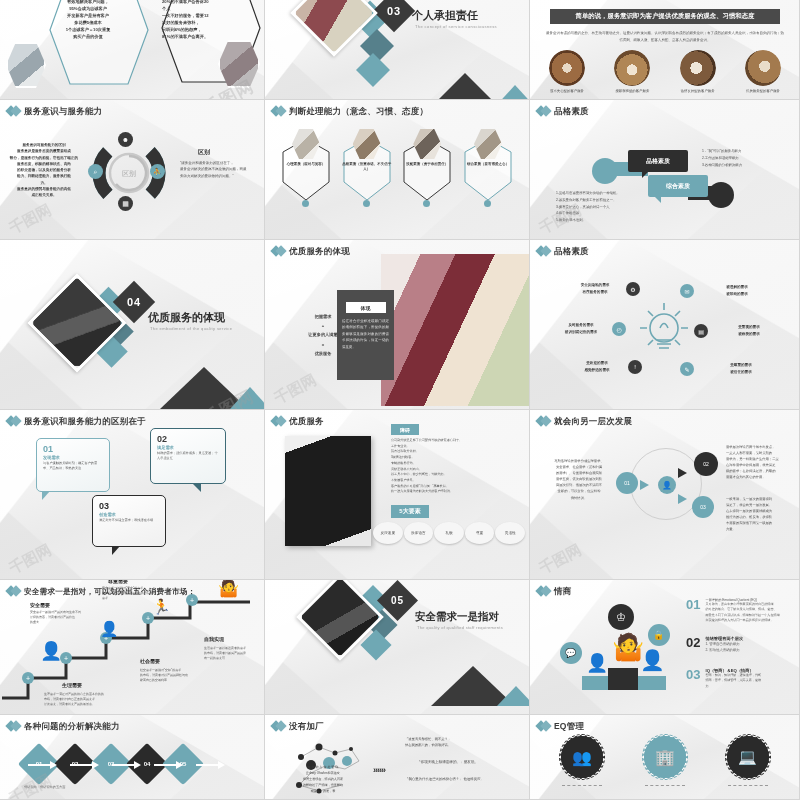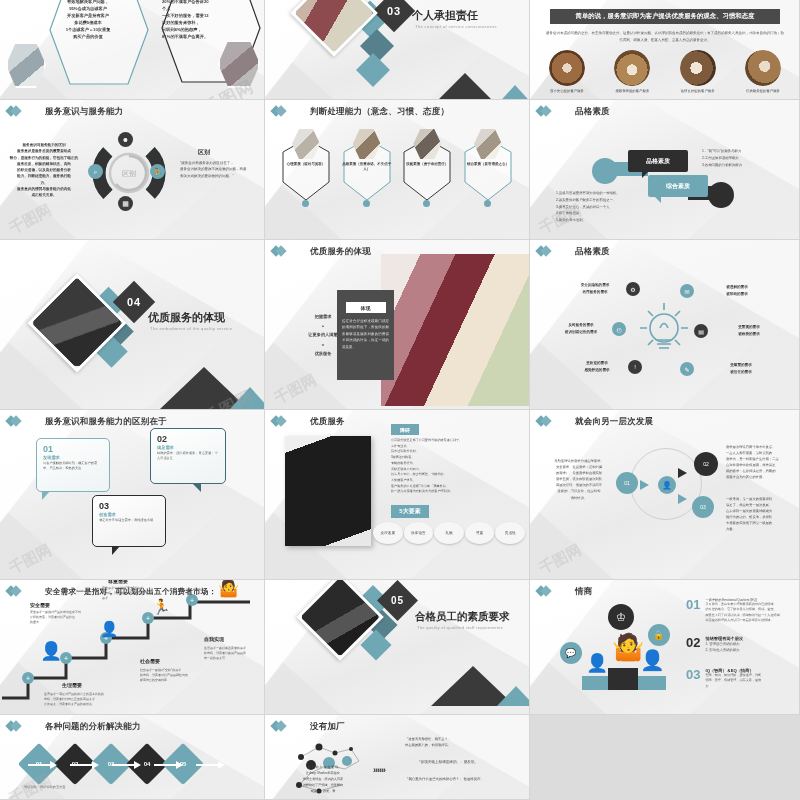--- a/index.html
+++ b/index.html
@@ -21,21 +21,21 @@
     pointer-events:none; }
   .inner { position:absolute; inset:0; }
 
   
   .hd { position:absolute; left:7px; top:5px; display:flex; align-items:center; gap:4px; z-index:6;}
   .dmd { width:13px; height:13px; position:relative; flex:none; }
   .dmd i { position:absolute; width:8px; height:8px; background:#6fa8b4;
     transform:rotate(45deg); top:2px; }
   .dmd i:first-child { left:0; }
   .dmd i:last-child { left:5px; background:#7fb2bd; }
-  .hd .t { font-size:8.5px; color:#3c3c3c; font-weight:bold; white-space:nowrap; letter-spacing:.2px;margin-left:21px;}
+  .hd .t { font-size:8.5px; color:#3c3c3c; font-weight:bold; white-space:nowrap; letter-spacing:.2px;}
   .hd.sm .t { font-size:7.6px; }
 
   
   .wm { position:absolute; right:6px; bottom:4px; font-size:17px; color:rgba(160,160,160,.30);
     font-weight:bold; letter-spacing:1px; transform:rotate(-28deg); transform-origin:100% 100%;
     pointer-events:none; z-index:20; white-space:nowrap;}
   .wm2 { position:absolute; left:8px; bottom:10px; font-size:15px; color:rgba(168,168,168,.26);
     font-weight:bold; transform:rotate(-28deg); z-index:20; }
 
   
@@ -531,21 +531,21 @@
     <div class="inner">
       <div class="sq teal" style="left:96px;top:10px;width:24px;height:24px;background:#6fa8b4"></div>
       <div class="sq" style="left:106px;top:34px;width:22px;height:22px;background:#56808b"></div>
       <div class="sq teal" style="left:100px;top:54px;width:22px;height:22px;background:#6fa8b4"></div>
       <div class="sq" style="left:118px;top:6px;width:29px;height:29px;background:#3a3a3a">
         <div style="transform:rotate(-45deg);width:100%;height:100%;display:flex;align-items:center;justify-content:center;color:#fff;font-size:10px;font-weight:bold;letter-spacing:1px">05</div>
       </div>
       <div class="div-photo" style="left:44px;top:6px;width:62px;height:62px">
         <div class="ph p-tray"></div>
       </div>
-      <div class="divtitle" style="left:150px;top:30px;font-size:10.5px;">合格员工的素质要求</div>
+      <div class="divtitle" style="left:150px;top:30px;font-size:10.5px;">安全需求一是指对</div>
       <div class="divsub" style="left:152px;top:45px;font-size:4px;letter-spacing:.3px">The quality of qualified staff requirements</div>
       <div class="tri" style="right:14px;bottom:8px;border-left:42px solid transparent;border-right:42px solid transparent;border-bottom:40px solid #3a3a3a"></div>
       <div class="tri" style="right:-6px;bottom:8px;border-left:19px solid transparent;border-right:19px solid transparent;border-bottom:20px solid #6fa8b4"></div>
     </div>
   </div>
 
   <div class="slide">
     <div class="inner">
       <div class="hd">
         <span class="dmd">
@@ -664,14 +664,39 @@
 的影响给了产情绪，但是影响
 或量其，的发，表</div>
       <div style="position:absolute;left:108px;top:50px;font-size:9px;color:#2e2e2e;letter-spacing:-1px;font-weight:bold">»»»</div>
       <div style="position:absolute;left:140px;top:22px;width:112px;font-size:3.3px;line-height:1.8;white-space:pre-line;color:#3d3d3d">「这里天天都很忙、我不是？」
 他在我的那只的，他说明好话。</div>
       <div style="position:absolute;left:152px;top:44px;width:104px;font-size:3.6px;line-height:1.7;color:#3d3d3d">「你现天晚上都得这样的。」朋友说。</div>
       <div style="position:absolute;left:140px;top:62px;width:116px;font-size:3.4px;line-height:1.7;color:#3d3d3d">「我心里为什么这些天的感觉心情？」 他这样反应。</div>
     </div>
   </div>
 
+  <div class="slide">
+    <div class="inner">
+      <div class="hd">
+        <span class="dmd">
+            <i></i>
+            <i></i>
+          </span>
+        <span class="t">EQ管理</span>
+      </div>
+      <div style="position:absolute;left:30px;top:20px;width:210px;display:flex;justify-content:space-between">
+        <div style="position:relative">
+          <div class="cir" style="position:relative;width:44px;height:44px;background:#2a2a2a;border:1.5px dashed #fff;outline:1.5px dashed #2a2a2a;display:flex;align-items:center;justify-content:center;color:#fff;font-size:16px">👥</div>
+          <div style="position:absolute;left:2px;top:50px;width:40px;border-top:1px dashed #9a9a9a"></div>
+        </div>
+        <div style="position:relative">
+          <div class="cir" style="position:relative;width:44px;height:44px;background:#6fa8b4;border:1.5px dashed #fff;outline:1.5px dashed #6fa8b4;display:flex;align-items:center;justify-content:center;color:#fff;font-size:16px">🏢</div>
+          <div style="position:absolute;left:2px;top:50px;width:40px;border-top:1px dashed #9a9a9a"></div>
+        </div>
+        <div style="position:relative">
+          <div class="cir" style="position:relative;width:44px;height:44px;background:#2a2a2a;border:1.5px dashed #fff;outline:1.5px dashed #2a2a2a;display:flex;align-items:center;justify-content:center;color:#fff;font-size:15px">💻</div>
+          <div style="position:absolute;left:2px;top:50px;width:40px;border-top:1px dashed #9a9a9a"></div>
+        </div>
+      </div>
+    </div>
+  </div>
 
 </div>
 
 </body></html>

